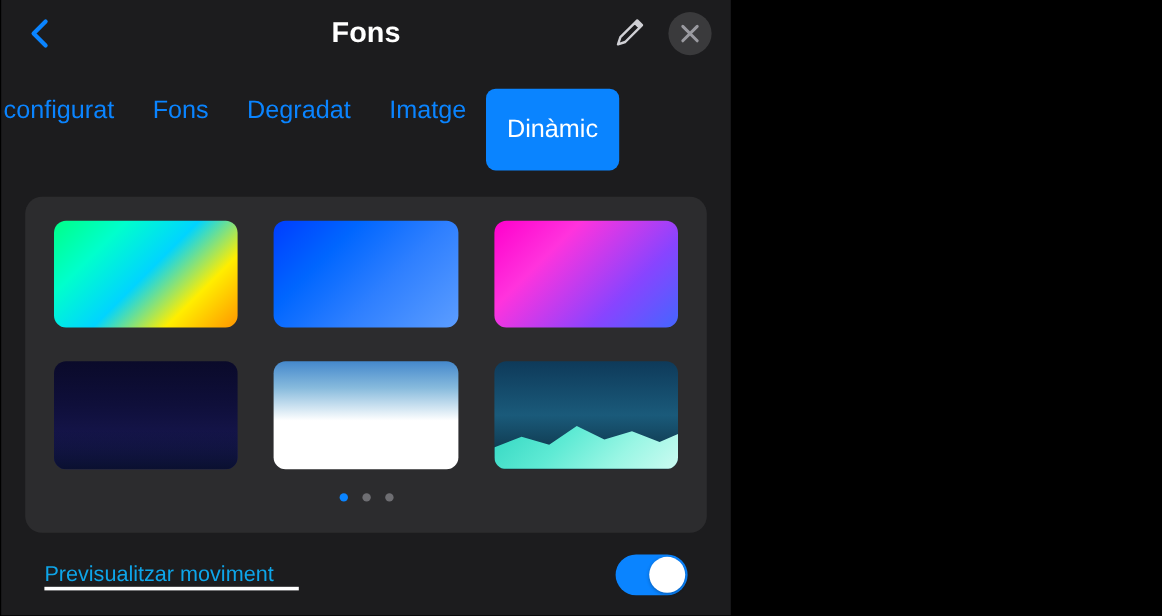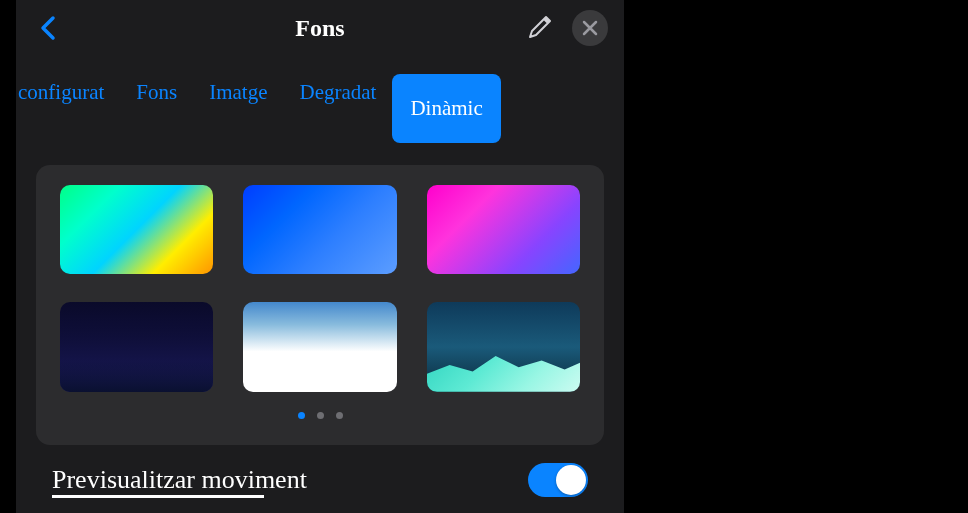--- a/index.html
+++ b/index.html
@@ -10,27 +10,26 @@
     body {
       width: 968px;
       height: 513px;
       background: #000;
       font-family: -apple-system, BlinkMacSystemFont, "Segoe UI", Helvetica, Arial, sans-serif;
       position: relative;
       overflow: hidden;
     }
     .panel {
       position: absolute;
-      left: 16px;
+      left: 1px;
       top: 0;
       width: 608px;
       height: 513px;
       background: #1c1c1e;
       border-radius: 0;
-      font-family: Liberation Serif, serif;
     }
     .header {
       display: flex;
       align-items: center;
       justify-content: space-between;
       padding: 10px 16px;
       height: 56px;
     }
     .back-btn {
       width: 30px;
@@ -168,22 +167,22 @@
       background: #0a84ff;
     }
     .toggle-row {
       display: flex;
       align-items: center;
       justify-content: space-between;
       padding: 18px 36px 0 36px;
       position: relative;
     }
     .toggle-label {
-      color: #ffffff;
-      font-size: 26px;
+      color: #0ea5e9;
+      font-size: 18px;
       font-weight: 400;
       position: relative;
     }
     .toggle-underline {
       position: absolute;
       bottom: -3px;
       left: 0;
       width: 212px;
       height: 3px;
       background: #fff;
@@ -230,22 +229,22 @@
         <svg width="16" height="16" viewBox="0 0 16 16">
           <path d="M2 2 L14 14 M14 2 L2 14" stroke="#9a9aa0" stroke-width="2.5" stroke-linecap="round"></path>
         </svg>
       </div>
     </div>
   </div>
 
   <div class="tabs">
     <div class="tab">configurat</div>
     <div class="tab">Fons</div>
+    <div class="tab">Degradat</div>
     <div class="tab">Imatge</div>
-    <div class="tab">Degradat</div>
     <div class="tab active">Dinàmic</div>
   </div>
 
   <div class="card">
     <div class="grid">
       <div class="thumb thumb-1"></div>
       <div class="thumb thumb-2"></div>
       <div class="thumb thumb-3"></div>
       <div class="thumb thumb-4"></div>
       <div class="thumb thumb-5"></div>

